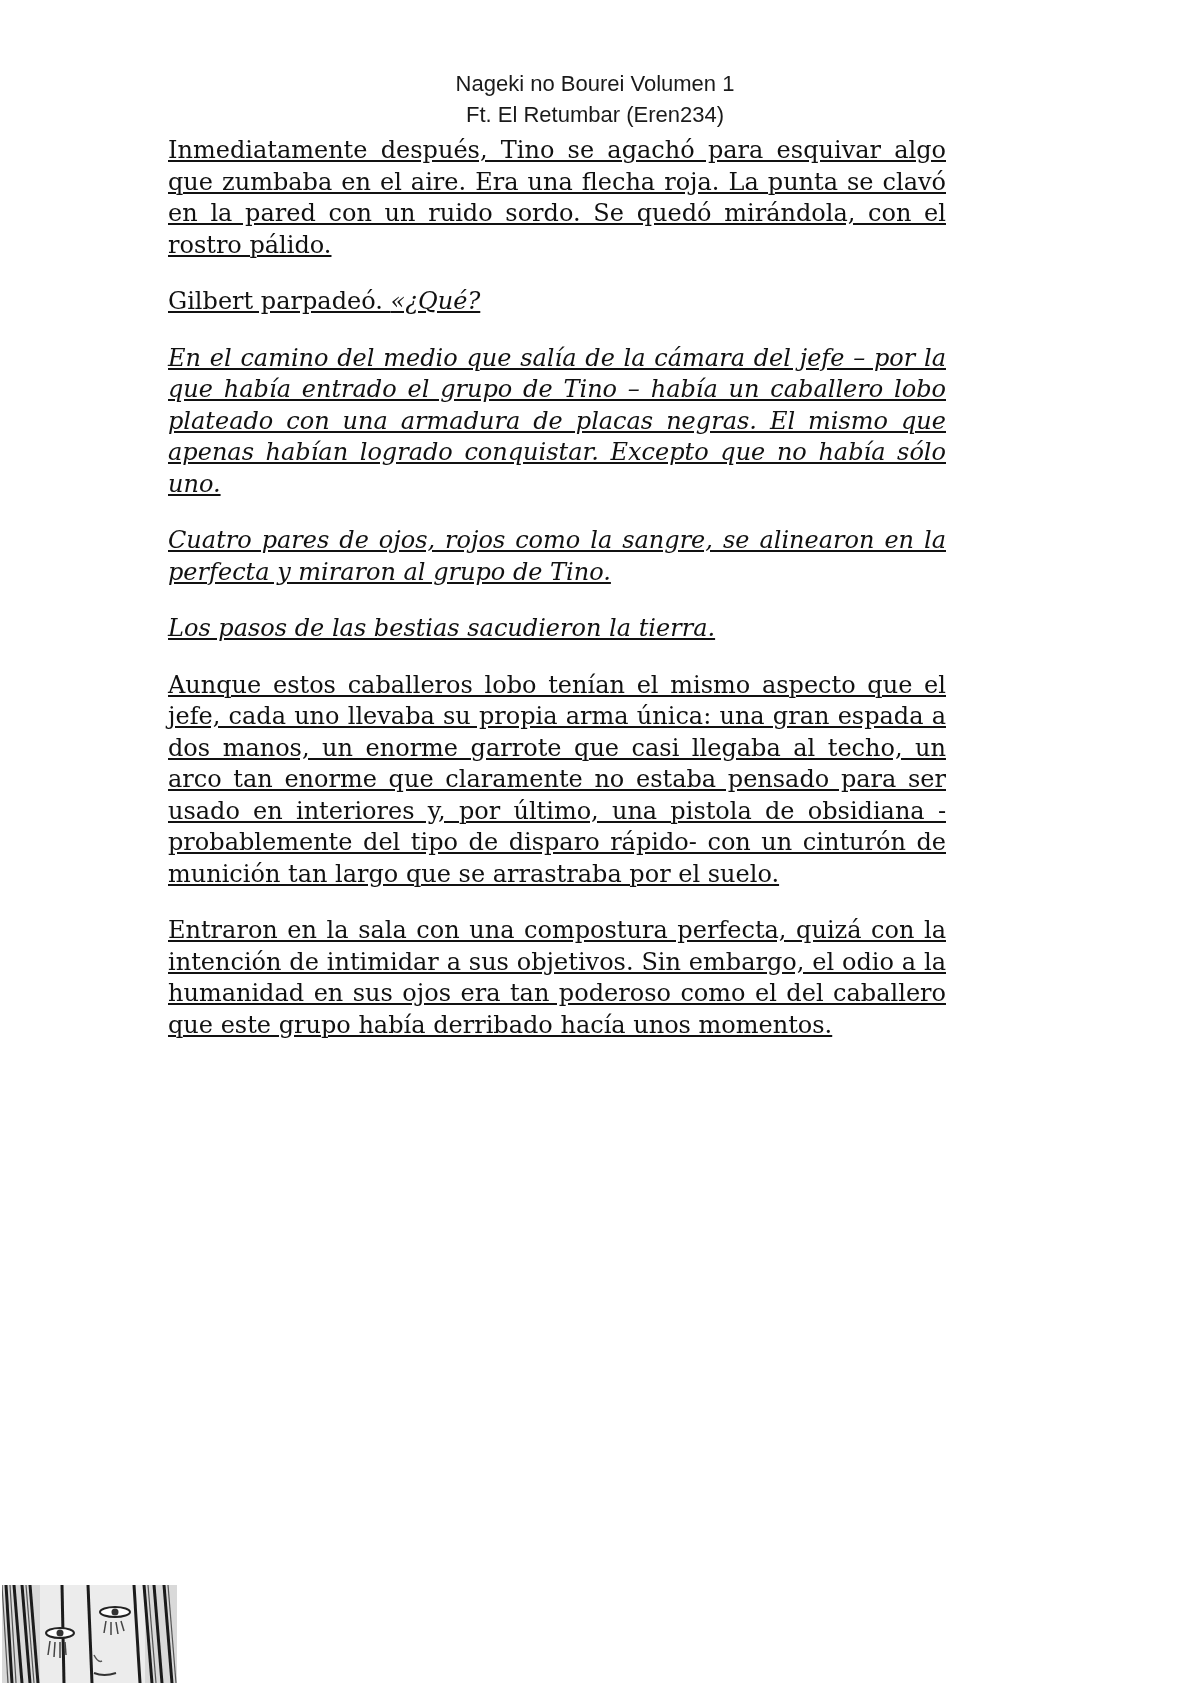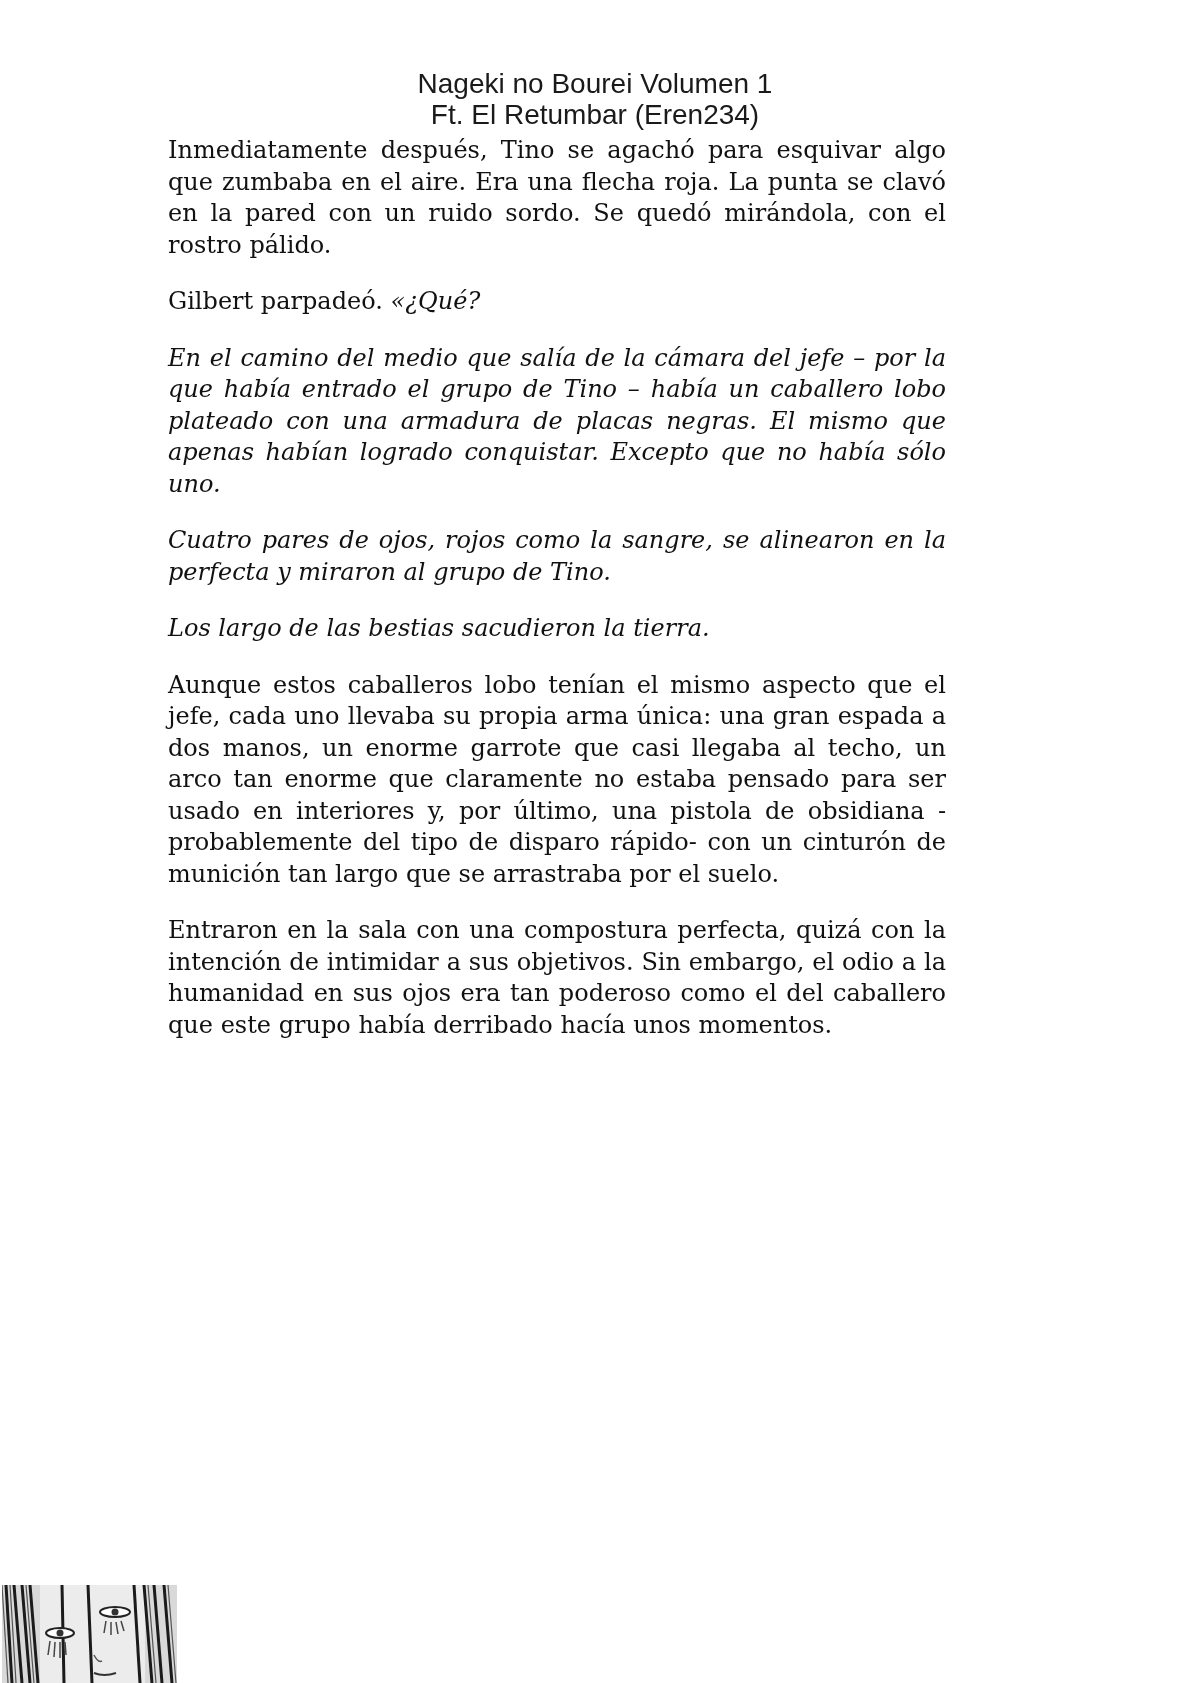--- a/index.html
+++ b/index.html
@@ -14,38 +14,39 @@
       overflow: hidden;
       color: #111111;
     }
     .page-header {
       position: absolute;
       top: 68px;
       left: 0;
       width: 1190px;
       text-align: center;
       font-family: "Liberation Sans", "DejaVu Sans", sans-serif;
-      font-size: 28px;
+      font-size: 22px;
       line-height: 31px;
       color: #1a1a1a;
     }
     .page-header div { margin: 0; }
     .body-text {
       position: absolute;
       top: 135px;
       left: 168px;
       width: 778px;
       font-family: "DejaVu Serif", "Liberation Serif", serif;
       font-size: 24px;
       line-height: 31.5px;
       text-align: justify;
       color: #111111;
     }
     .body-text p {
       margin: 0 0 25px 0;
+      text-decoration: underline;
     }
     .italic { font-style: italic; }
     .roman { font-style: normal; }
     .illustration {
       position: absolute;
       left: 2px;
       top: 1585px;
       width: 175px;
       height: 98px;
       overflow: hidden;
@@ -67,21 +68,21 @@
   <p>
     <span class="roman">Gilbert parpadeó. </span><span class="italic">«¿Qué?</span>
   </p>
   <p>
     <span class="italic">En el camino del medio que salía de la cámara del jefe – por la que había entrado el grupo de Tino – había un caballero lobo plateado con una armadura de placas negras. El mismo que apenas habían logrado conquistar. Excepto que no había sólo uno.</span>
   </p>
   <p>
     <span class="italic">Cuatro pares de ojos, rojos como la sangre, se alinearon en la perfecta y miraron al grupo de Tino.</span>
   </p>
   <p>
-    <span class="italic">Los largo de las bestias sacudieron la tierra.</span>
+    <span class="italic">Los pasos de las bestias sacudieron la tierra.</span>
   </p>
   <p>
     <span class="roman">Aunque estos caballeros lobo tenían el mismo aspecto que el jefe, cada uno llevaba su propia arma única: una gran espada a dos manos, un enorme garrote que casi llegaba al techo, un arco tan enorme que claramente no estaba pensado para ser usado en interiores y, por último, una pistola de obsidiana -probablemente del tipo de disparo rápido- con un cinturón de munición tan largo que se arrastraba por el suelo.</span>
   </p>
   <p>
     <span class="roman">Entraron en la sala con una compostura perfecta, quizá con la intención de intimidar a sus objetivos. Sin embargo, el odio a la humanidad en sus ojos era tan poderoso como el del caballero que este grupo había derribado hacía unos momentos.</span>
   </p>
 </main>
 
 <div class="illustration">

